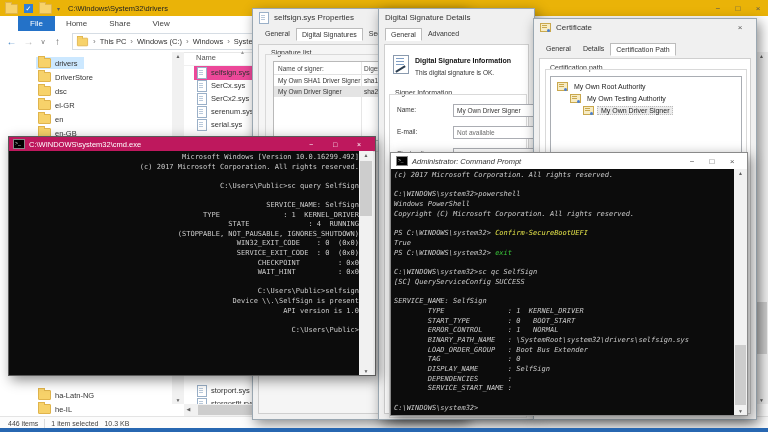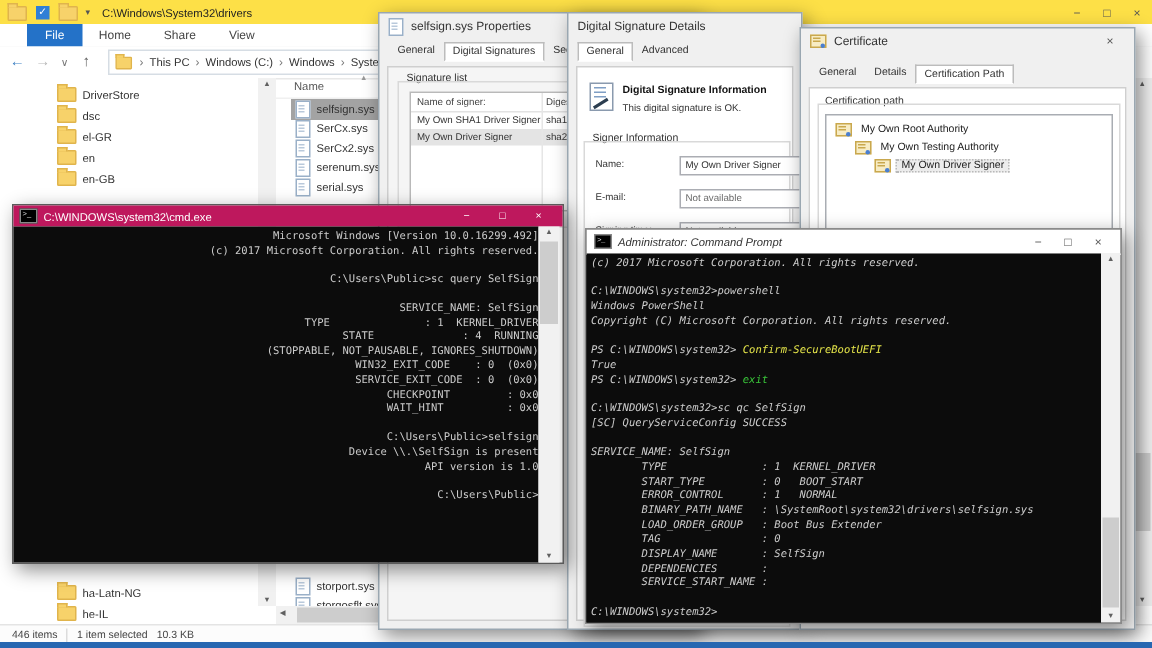--- a/index.html
+++ b/index.html
@@ -12,42 +12,42 @@
   .dlg-titlebar{height:17px;display:flex;align-items:center;padding:0 6px;font-size:8px;color:#333;}
   .tabs{display:flex;align-items:flex-end;padding-left:6px;height:14px;}
   .tab{font-size:7px;color:#333;padding:2px 5px 2px;white-space:nowrap;border:1px solid transparent;}
   .tab.active{background:#fff;border-color:#bcbcbc;border-bottom-color:#fff;position:relative;top:1px;}
   .page{position:absolute;background:#fff;border:1px solid #cfcfcf;}
   .groupbox{position:absolute;border:1px solid #d9d9d9;}
   .grouplabel{position:absolute;font-size:7px;color:#333;padding:0 2px;}
   .ctrl{width:20px;text-align:center;font-size:8px;color:#555;}
   
   .explorer{left:0;top:0;width:768px;height:428px;background:#fff;}
-  .ex-titlebar{position:absolute;left:0;top:0;width:768px;height:16px;background:#fde047;
+  .ex-titlebar{position:absolute;left:0;top:0;width:768px;height:16px;background:#eab308;
                display:flex;align-items:center;font-size:7.5px;color:#222;}
   .ex-controls{position:absolute;right:0;top:0;display:flex;height:16px;align-items:center;}
   .ribbon{position:absolute;left:0;top:16px;width:768px;height:15px;background:#fff;border-bottom:1px solid #ededed;
           display:flex;align-items:center;font-size:8px;color:#444;}
   .file-btn{background:#2472c8;color:#fff;padding:1px 12px;height:13px;line-height:13px;margin-left:18px;}
   .rtab{padding:0 11px;}
   .navbar{position:absolute;left:0;top:31px;width:768px;height:21px;background:#fff;border-bottom:1px solid #e8e8e8;
           display:flex;align-items:center;font-size:9px;color:#555;}
   .addr{height:15px;border:1px solid #d6dde4;display:flex;align-items:center;font-size:7.5px;color:#333;
         padding:0 3px;background:#fff;width:612px;margin-left:6px;}
   .crumb{display:flex;align-items:center;white-space:nowrap;}
   .crumb::before{content:"›";color:#777;padding:0 4px;font-size:8px;}
   .sidebar{position:absolute;left:0;top:52px;width:172px;height:352px;background:#fff;font-size:7.5px;color:#333;}
   .side-item{height:14px;display:flex;align-items:center;padding-left:36px;white-space:nowrap;}
   .side-item .wrap{display:flex;align-items:center;gap:4px;padding:1px 6px 1px 2px;}
   .side-item.selected .wrap{background:#cce8ff;}
   .filepane-head{position:absolute;left:184px;top:52px;width:120px;height:13px;font-size:7.5px;color:#555;
                  border-bottom:1px solid #f0f0f0;}
   .file-item{height:13px;display:flex;align-items:center;white-space:nowrap;font-size:7.5px;color:#333;}
   .file-item .wrap{display:flex;align-items:center;gap:4px;padding:1px 5px 1px 3px;margin-left:10px;}
-  .file-item.selected .wrap{background:#a3a3a3;text-align:right;}
+  .file-item.selected .wrap{background:#ec4899;text-align:right;}
   .file-item .ftype{position:absolute;left:123px;color:#666;}
   .statusbar{position:absolute;left:0;top:416px;width:768px;height:12px;background:#fcfcfc;border-top:1px solid #e4e4e4;
              display:flex;align-items:center;font-size:7px;color:#444;}
   .statusbar .sep{border-left:1px solid #dcdcdc;height:9px;margin:0 6px;}
   .taskbar{position:absolute;left:0;top:428px;width:768px;height:4px;background:#2767b1;}
   
   .sb{position:absolute;background:#f1f1f1;}
   .sb .arrow{position:absolute;left:0;right:0;text-align:center;font-size:5px;color:#606060;height:8px;line-height:8px;}
   .sb .thumb{position:absolute;left:1px;right:1px;background:#cdcdcd;}
   .sbh .arrow{top:0;bottom:0;left:0;width:9px;line-height:11px;}
@@ -152,20 +152,26 @@
             </span>
             <span class="crumb">
               <span>System32</span>
             </span>
           </span>
       </div>
     </div>
 
     <div class="sidebar">
       <div style="position:absolute;top:4px;left:0;right:0;">
+          <div class="side-item selected">
+          <span class="wrap">
+              <span class="fo"></span>
+              <span>drivers</span>
+            </span>
+        </div>
           <div class="side-item">
           <span class="wrap">
               <span class="fo"></span>
               <span>DriverStore</span>
             </span>
         </div>
           <div class="side-item">
           <span class="wrap">
               <span class="fo"></span>
               <span>dsc</span>

